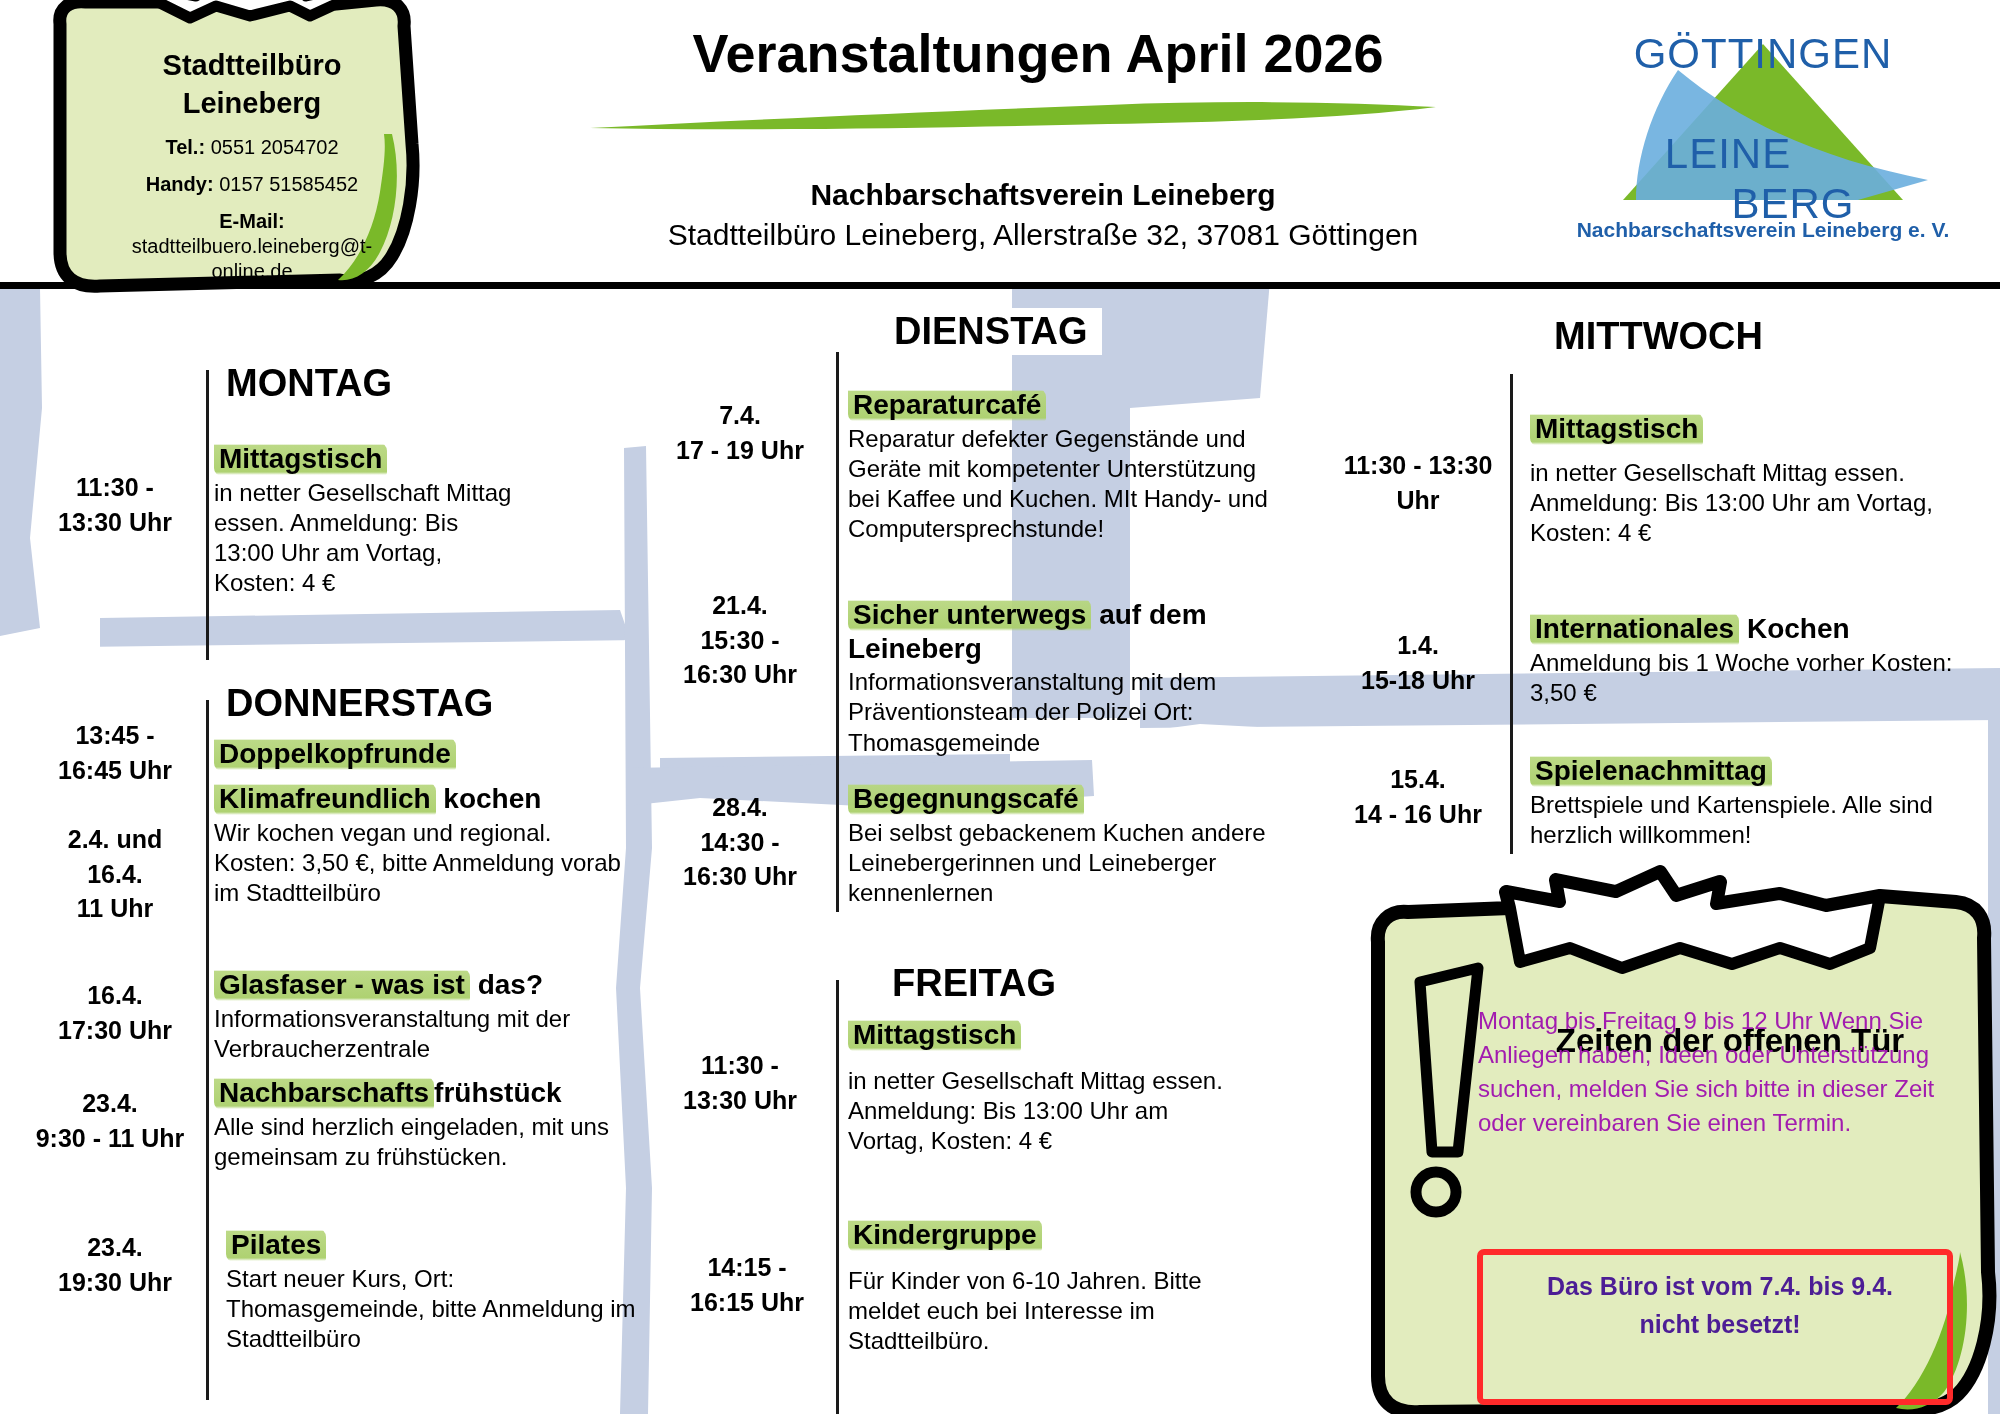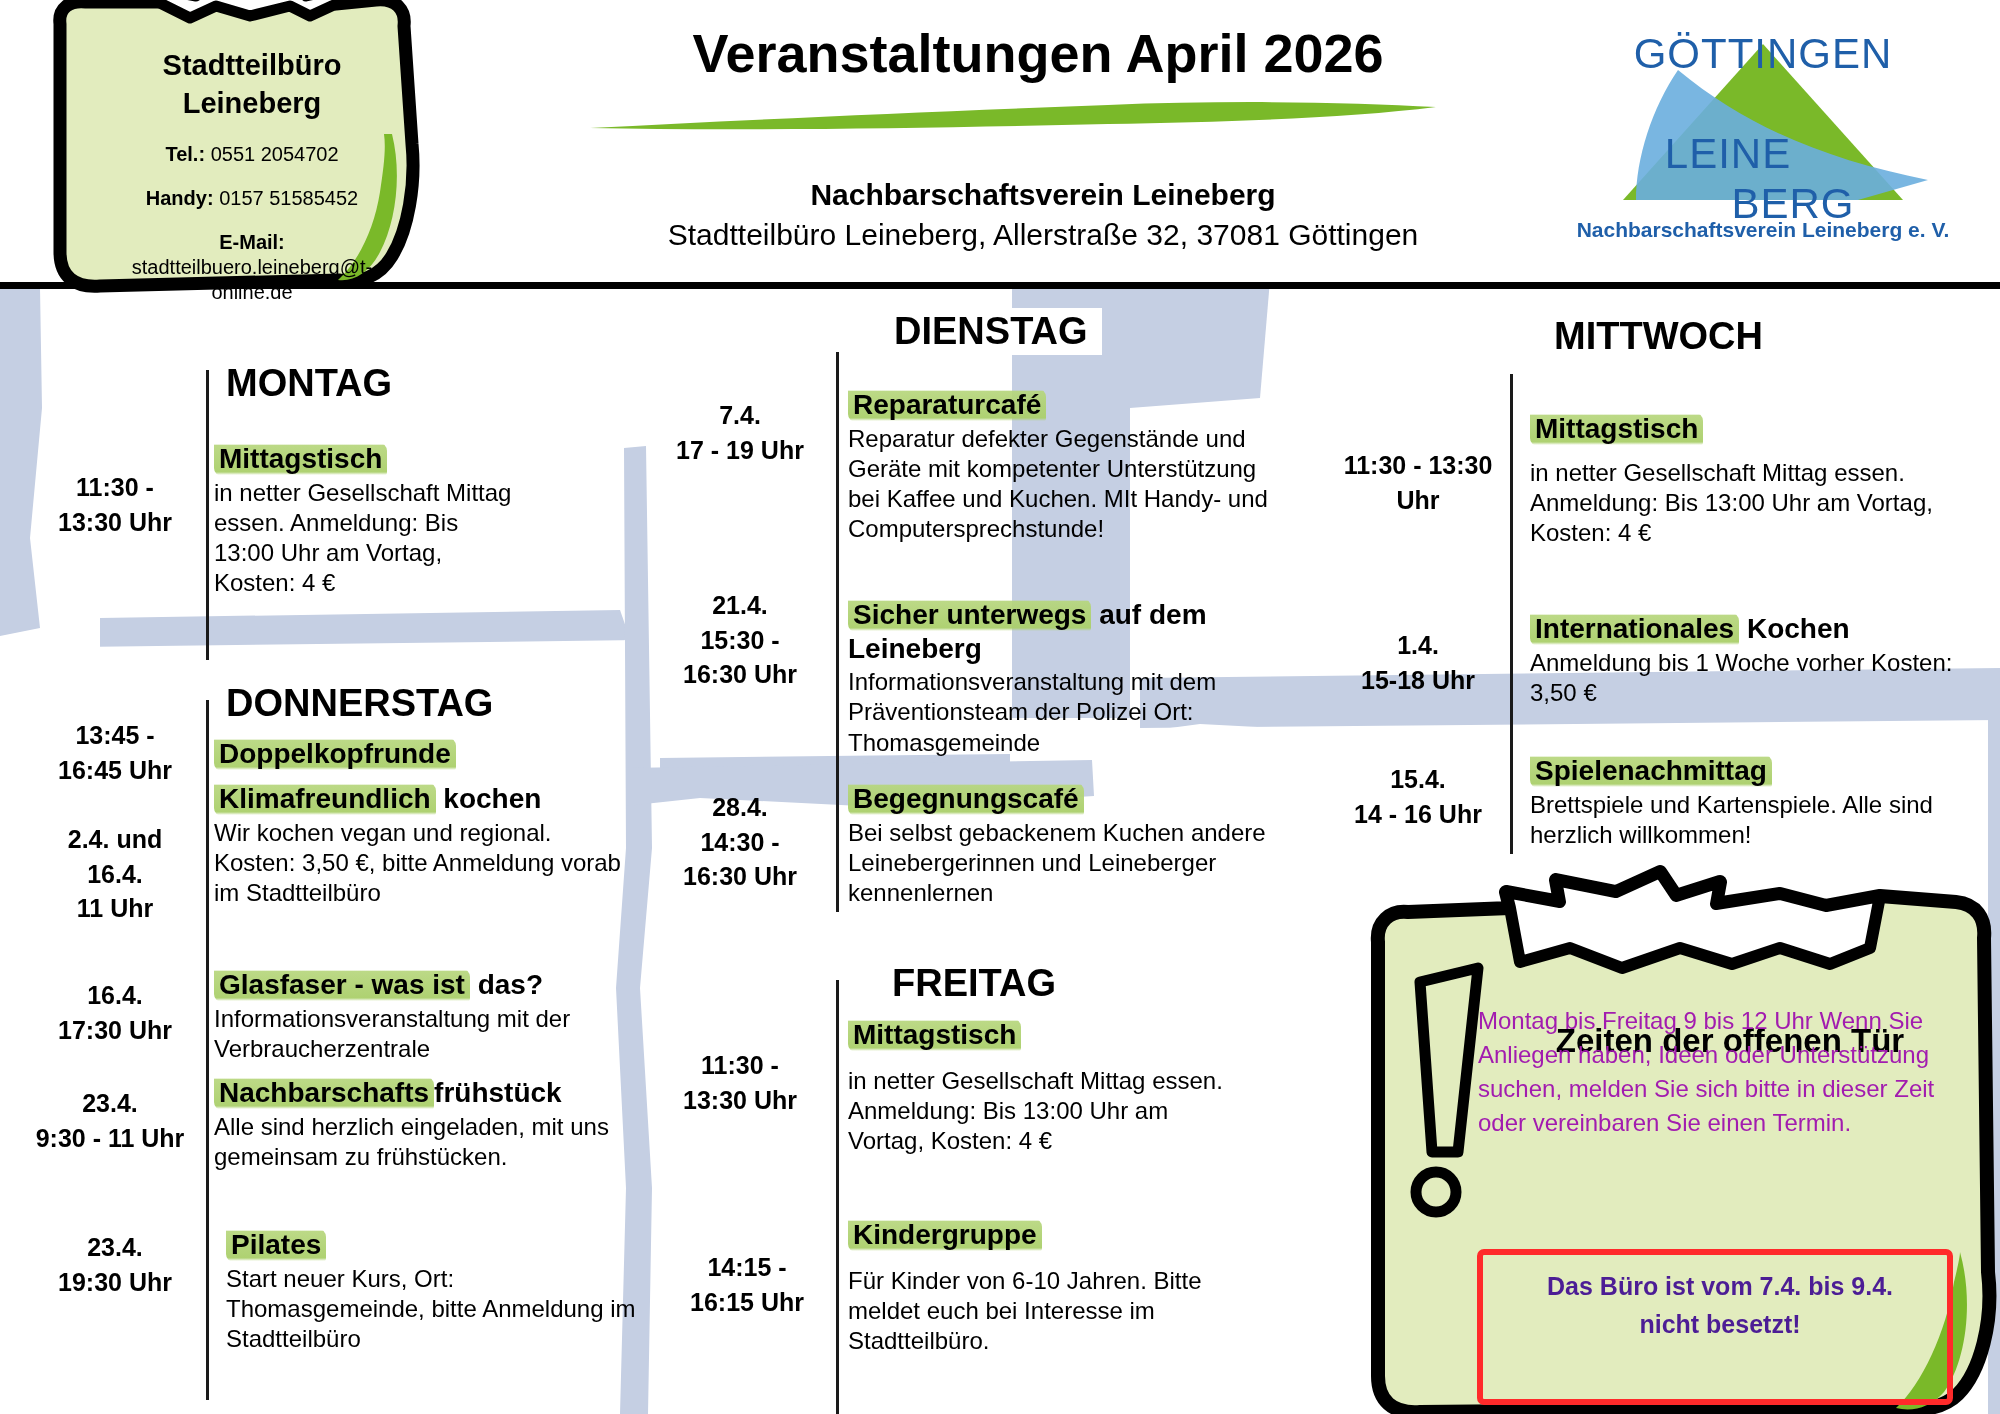--- a/index.html
+++ b/index.html
@@ -45,21 +45,21 @@
     position:absolute;left:1500px;top:218px;width:470px;text-align:center;
     font-size:21px;font-weight:bold;color:#1f5fa9;
   }
 
   
   .note-office{position:absolute;left:40px;top:-6px;width:420px;height:310px;z-index:40;}
   .note-office .txt{
     position:absolute;left:62px;top:52px;width:300px;text-align:center;color:#000;
   }
   .note-title{font-size:29px;font-weight:bold;line-height:1.32;}
-  .note-line{font-size:20px;line-height:1.26;margin-top:19px;}
+  .note-line{font-size:20px;line-height:1.26;margin-top:12px;}
   .note-line b{font-weight:bold;}
   .note-mail{font-size:20px;line-height:1.24;}
 
   .note-open{position:absolute;left:1360px;top:852px;width:640px;height:562px;z-index:40;}
   .open-title{
     position:absolute;left:1480px;top:1022px;width:500px;text-align:center;
     font-size:33px;font-weight:bold;color:#000;z-index:42;
   }
   .open-body{
     position:absolute;left:1478px;top:1004px;width:500px;

